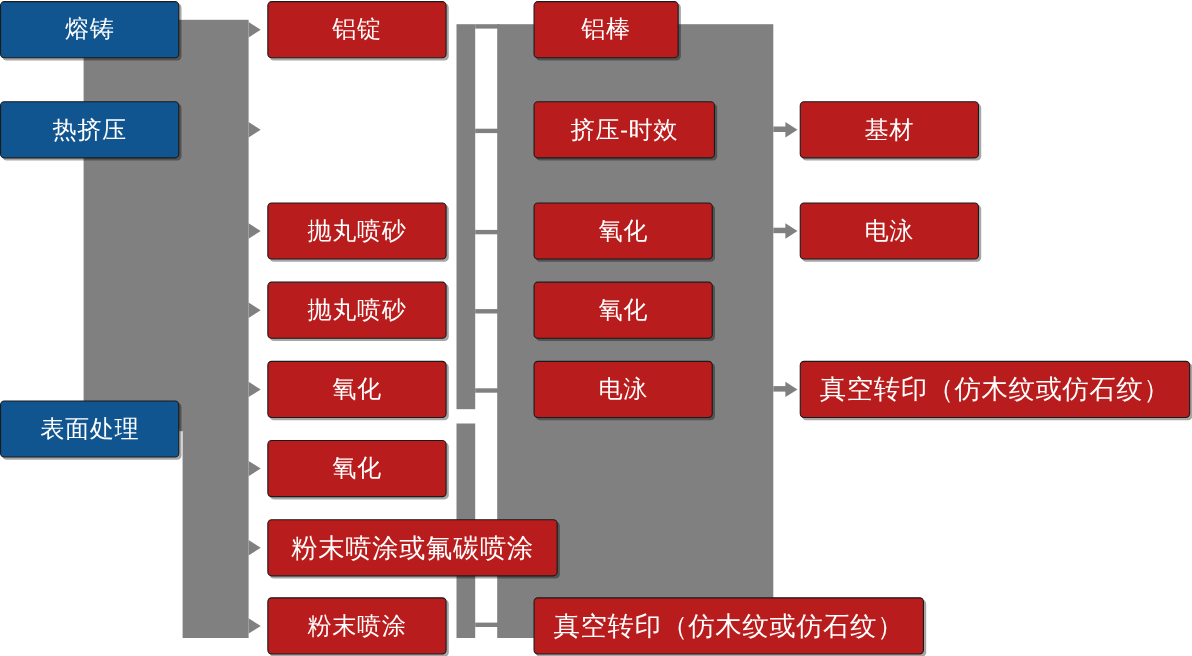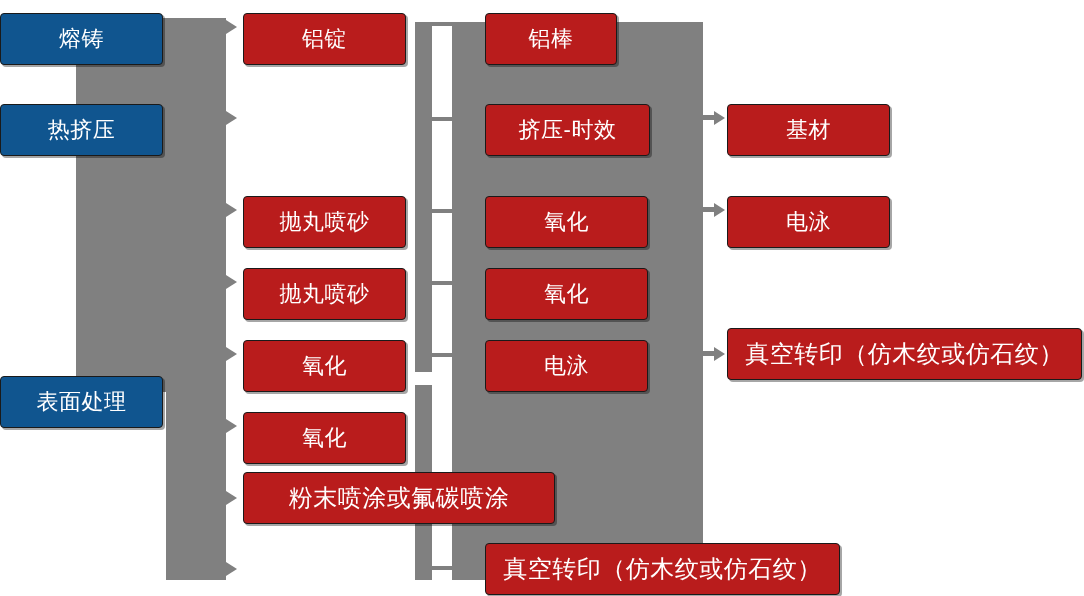--- a/index.html
+++ b/index.html
@@ -22,21 +22,21 @@
     color:#ffffff;
     border:1px solid #1a1a1a;
     border-radius:4px;
     white-space:nowrap;
     box-shadow:2px 2px 0 rgba(0,0,0,0.35);
     letter-spacing:0.5px;
   }
   .box.dark{background:#10558F;}
   .box.bright{background:#b91c1c;}
 
-  .t22{font-size:22px;margin-top:12px;}
+  .t22{font-size:22px;}
   .t21{font-size:24px;}
 
   
   .arrow{position:absolute;width:0;height:0;
     border-top:7px solid transparent;
     border-bottom:7px solid transparent;
     border-left:11px solid #808080;}
   .arrowstem{position:absolute;background:#808080;height:5px;}
 </style>
 </head>
@@ -88,22 +88,23 @@
 
 
   <div class="box bright t22" style="left:243px;top:184px;width:163px;height:52px;">抛丸喷砂</div>
 
   <div class="box bright t22" style="left:243px;top:256px;width:163px;height:52px;">抛丸喷砂</div>
 
   <div class="box bright t22" style="left:243px;top:328px;width:163px;height:52px;">氧化</div>
 
   <div class="box bright t22" style="left:243px;top:400px;width:163px;height:52px;">氧化</div>
 
-  <div class="box bright t21" style="left:243px;top:472px;width:312px;height:52px;">粉末喷涂或氟碳喷涂</div>
+  <div class="box bright t21" style="left:243px;top:472px;width:264px;height:52px;">粉末喷涂或氟碳喷涂</div>
 
+  <div class="box bright t22" style="left:243px;top:543px;width:163px;height:52px;">粉末喷涂</div>
 
   <div class="box bright t22" style="left:485px;top:1px;width:132px;height:52px;">铝棒</div>
 
   <div class="box bright t22" style="left:485px;top:92px;width:165px;height:52px;">挤压-时效</div>
 
   <div class="box bright t22" style="left:485px;top:184px;width:163px;height:52px;">氧化</div>
 
   <div class="box bright t22" style="left:485px;top:256px;width:163px;height:52px;">氧化</div>
 
   <div class="box bright t22" style="left:485px;top:328px;width:163px;height:52px;">电泳</div>

